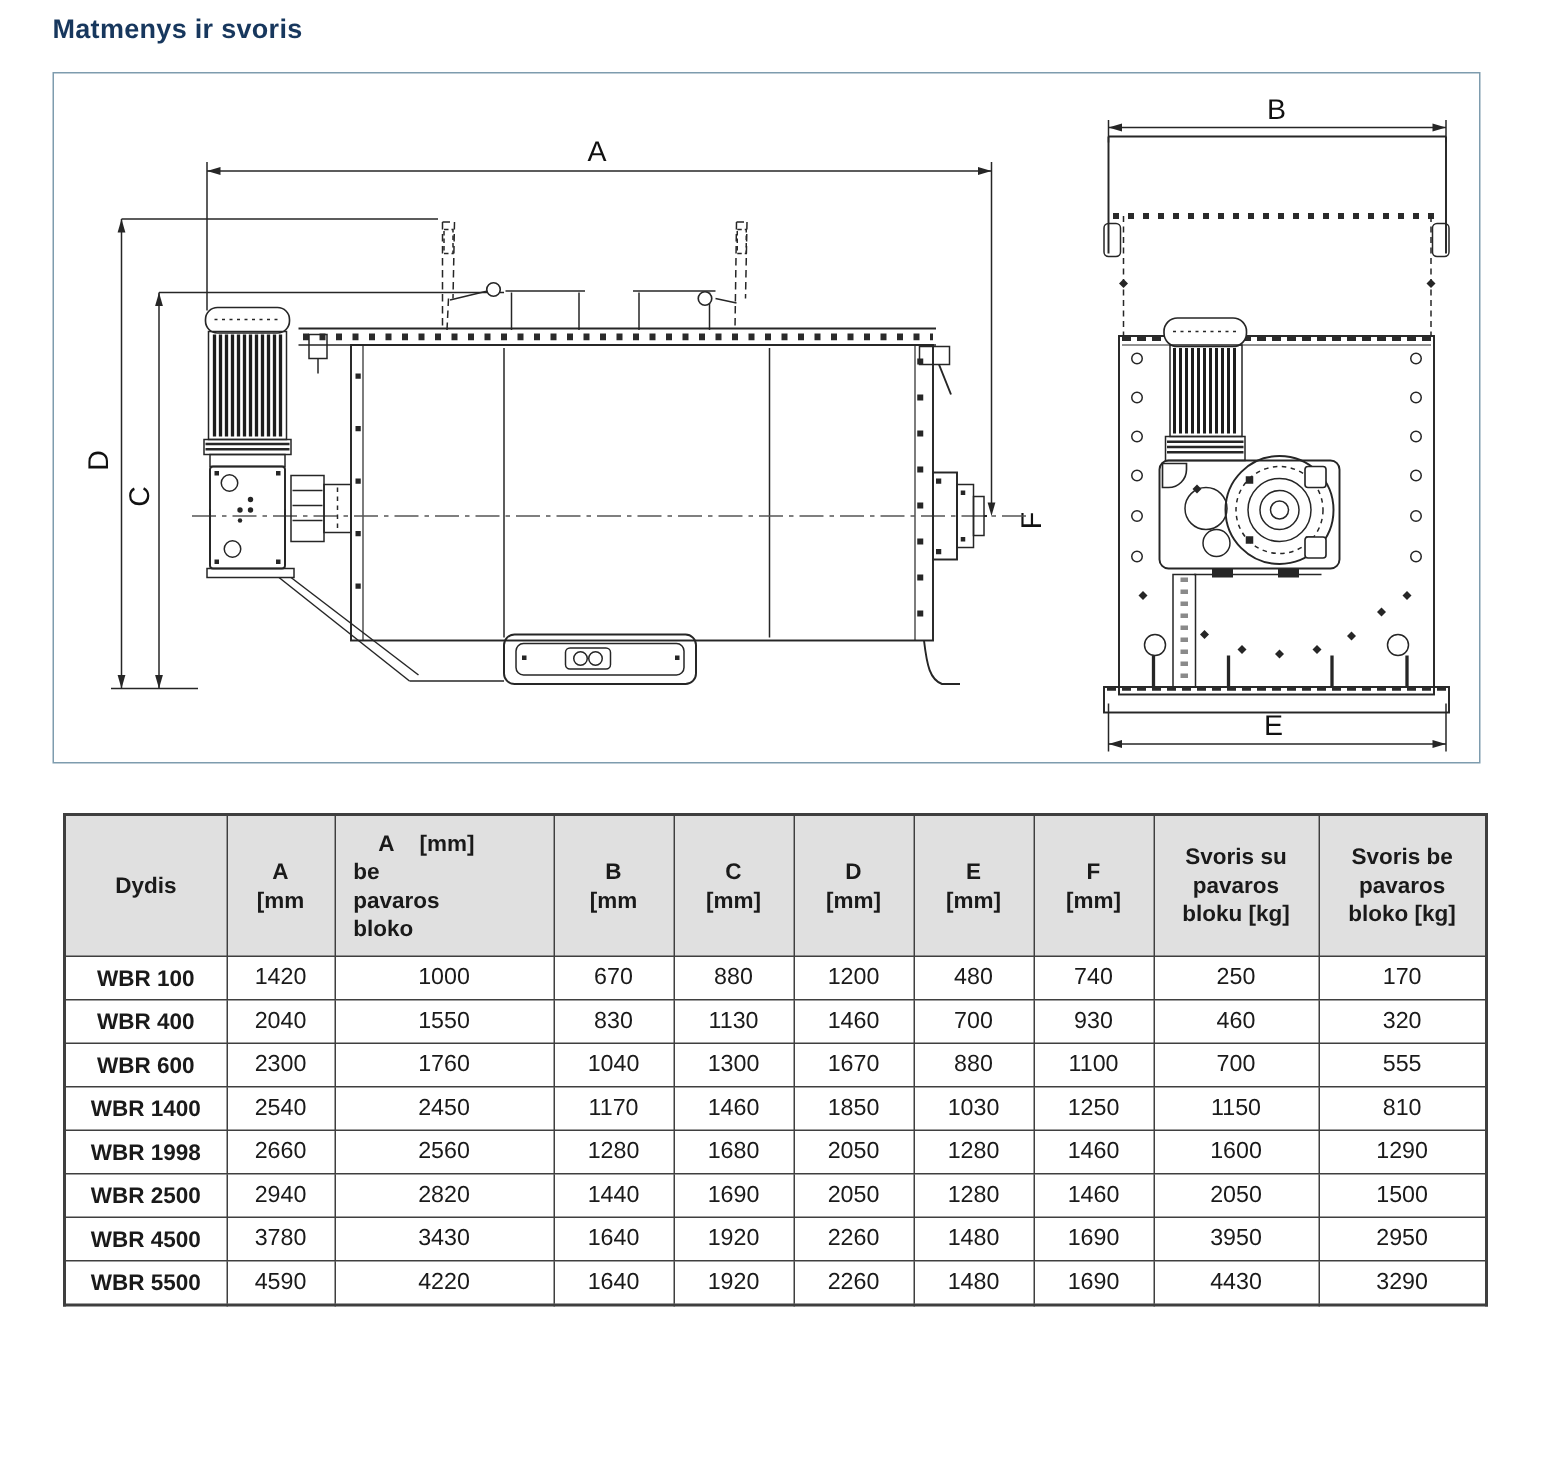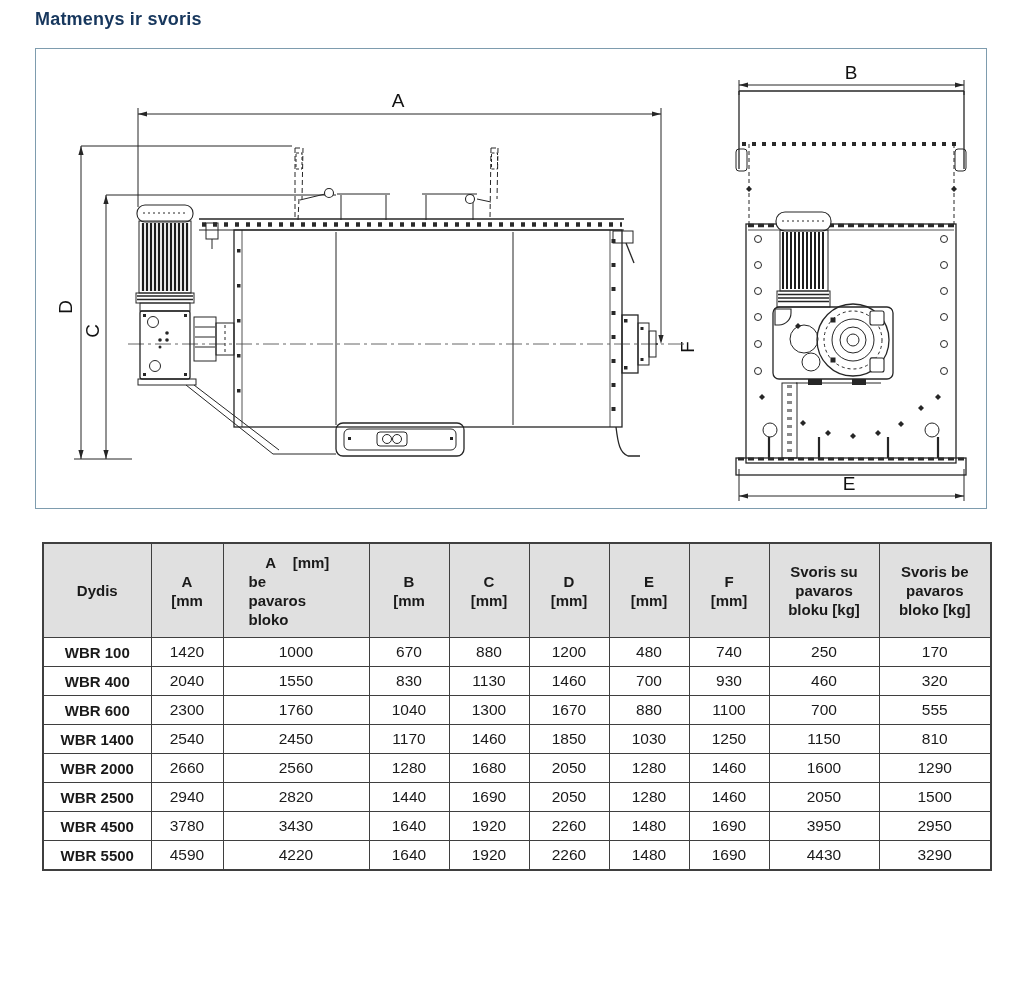--- a/index.html
+++ b/index.html
@@ -12,21 +12,21 @@
   .s13{stroke-width:1.3}
   .thin{stroke-width:0.8}
   .dim{stroke:#262626;stroke-width:1;fill:none}
   .dk{fill:#262626;stroke:none}
   .wh{fill:#fff;stroke:#262626;stroke-width:1.1}
   .lbl{font:19px "Liberation Sans",sans-serif;fill:#111}
   
   table.dims{position:absolute;left:42px;top:542px;border-collapse:collapse;table-layout:fixed;width:948px;border:2px solid #3f3f3f}
   .dims th,.dims td{border:1px solid #3f3f3f;text-align:center;vertical-align:middle;padding:0;overflow:hidden}
   .dims thead th{background:#e0e0e0;font-weight:bold;height:93px;white-space:pre-line;line-height:19px;font-size:15px;color:#1a1a1a}
-  .dims thead th.left{text-align:left;padding-left:25px}
+  .dims thead th.left{text-align:left;padding-left:12px}
   .dims tbody td{height:28px;font-size:15.5px;font-weight:normal;background:#fff}
   .dims tbody th{height:28px;font-size:15px;font-weight:bold;background:#fff}
 </style>
 </head>
 <body>
 
 <div class="page-title">Matmenys ir svoris</div>
 
 <div class="panel">
   <svg width="949" height="458" viewBox="0 0 949 458">
@@ -371,21 +371,21 @@
         <td>2450</td>
         <td>1170</td>
         <td>1460</td>
         <td>1850</td>
         <td>1030</td>
         <td>1250</td>
         <td>1150</td>
         <td>810</td>
       </tr>
       <tr>
-        <th>WBR 2000</th>
+        <th>WBR 1998</th>
         <td>2660</td>
         <td>2560</td>
         <td>1280</td>
         <td>1680</td>
         <td>2050</td>
         <td>1280</td>
         <td>1460</td>
         <td>1600</td>
         <td>1290</td>
       </tr>

